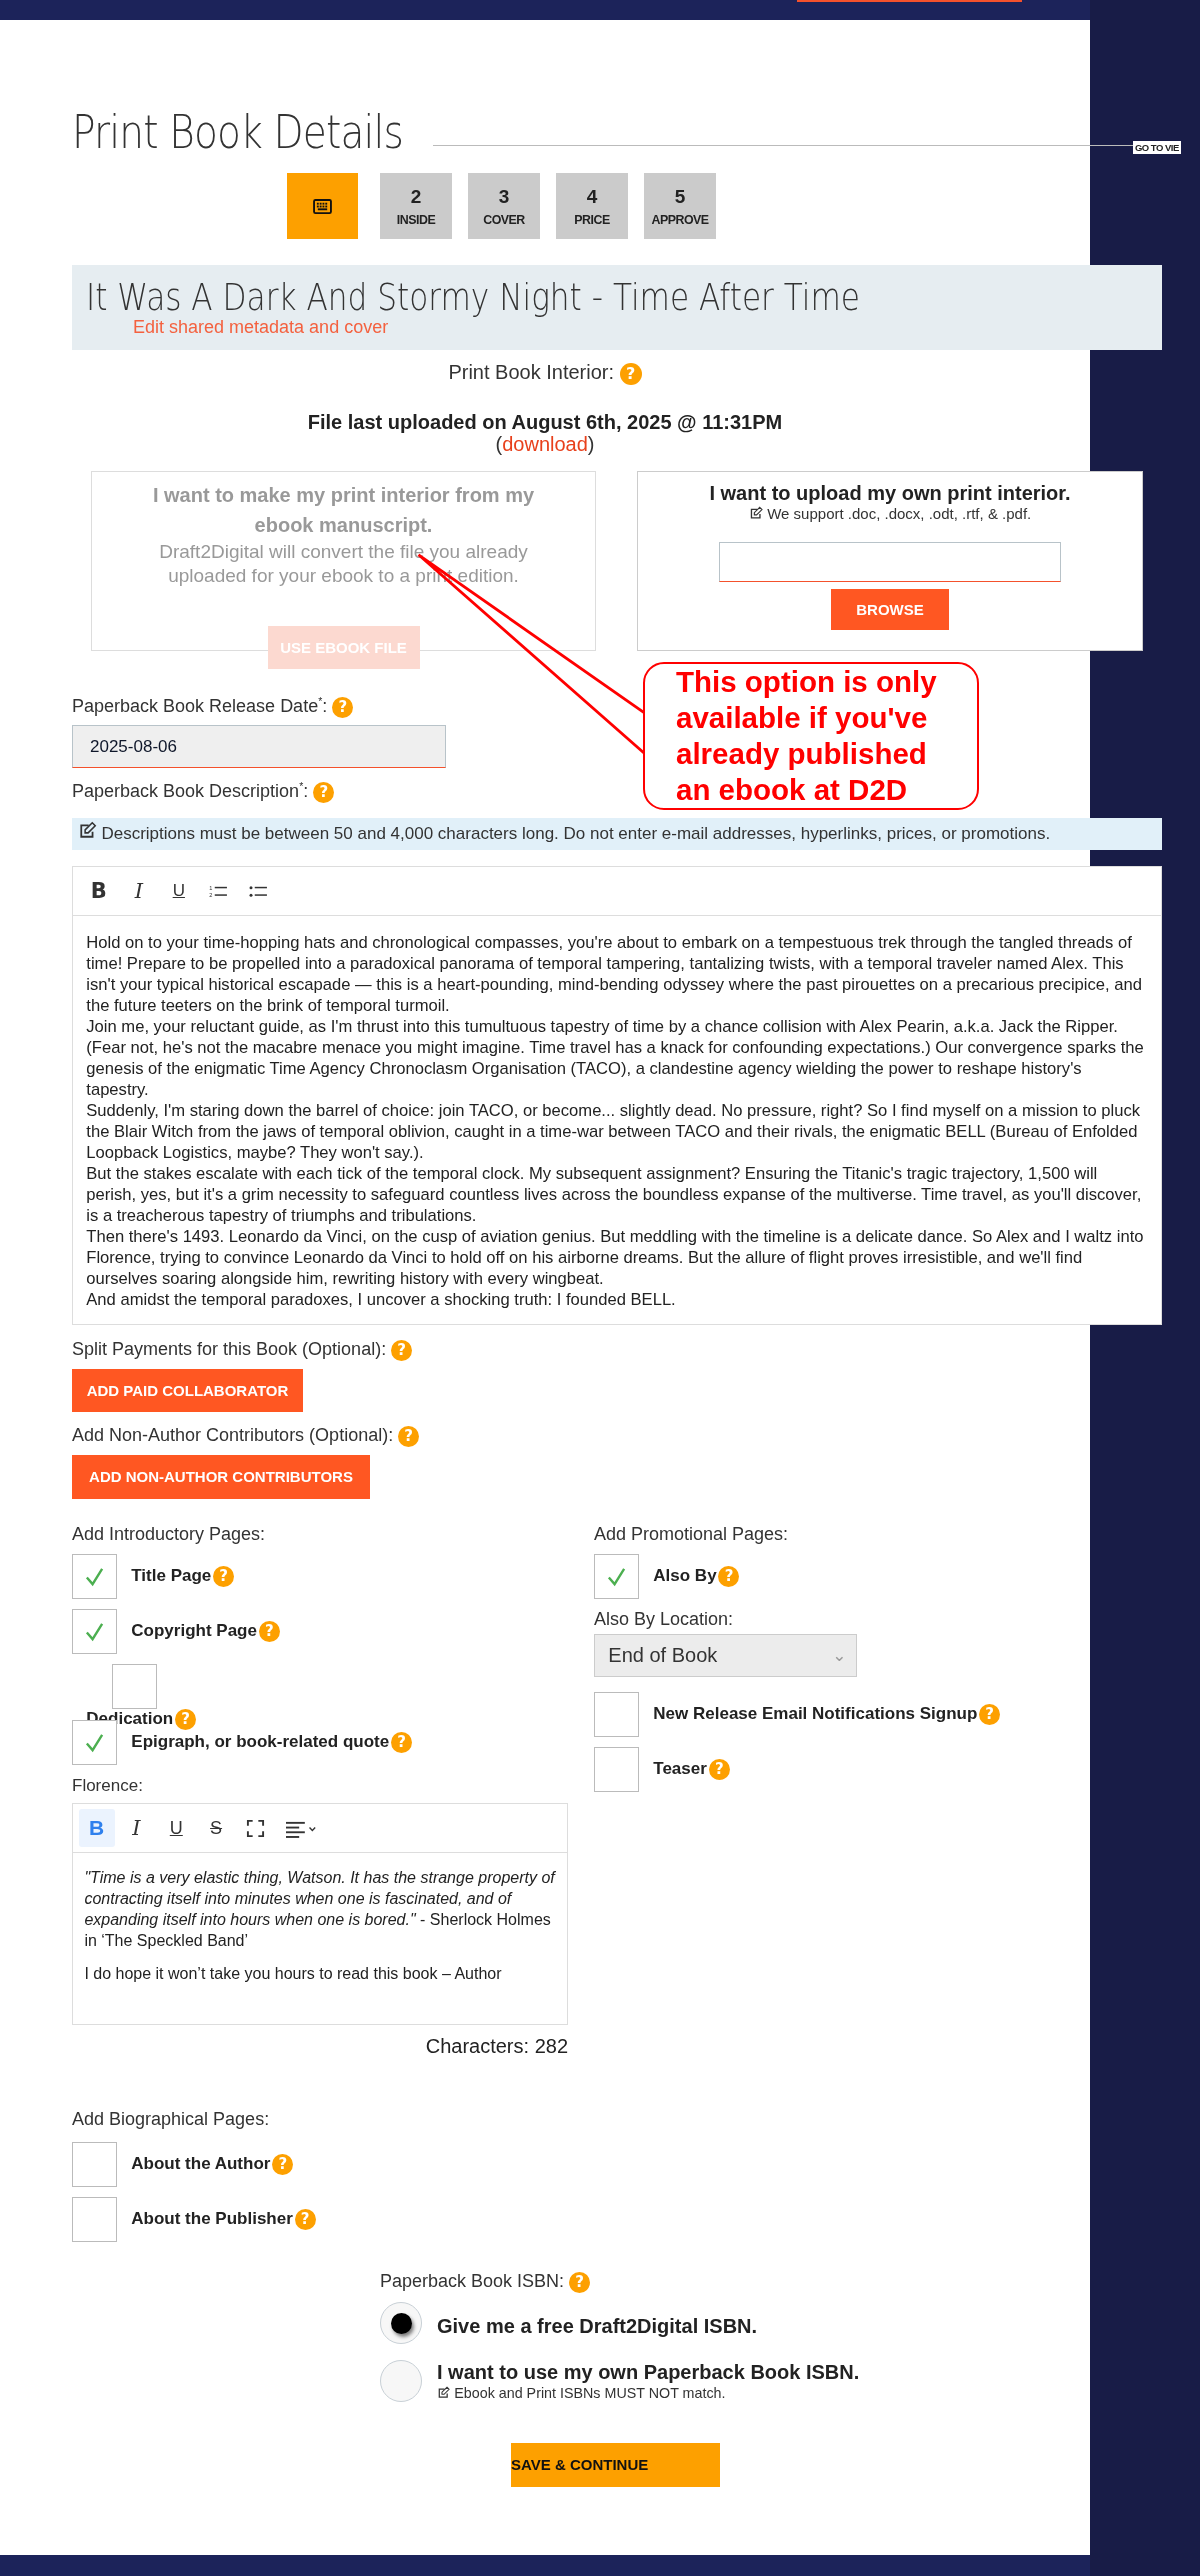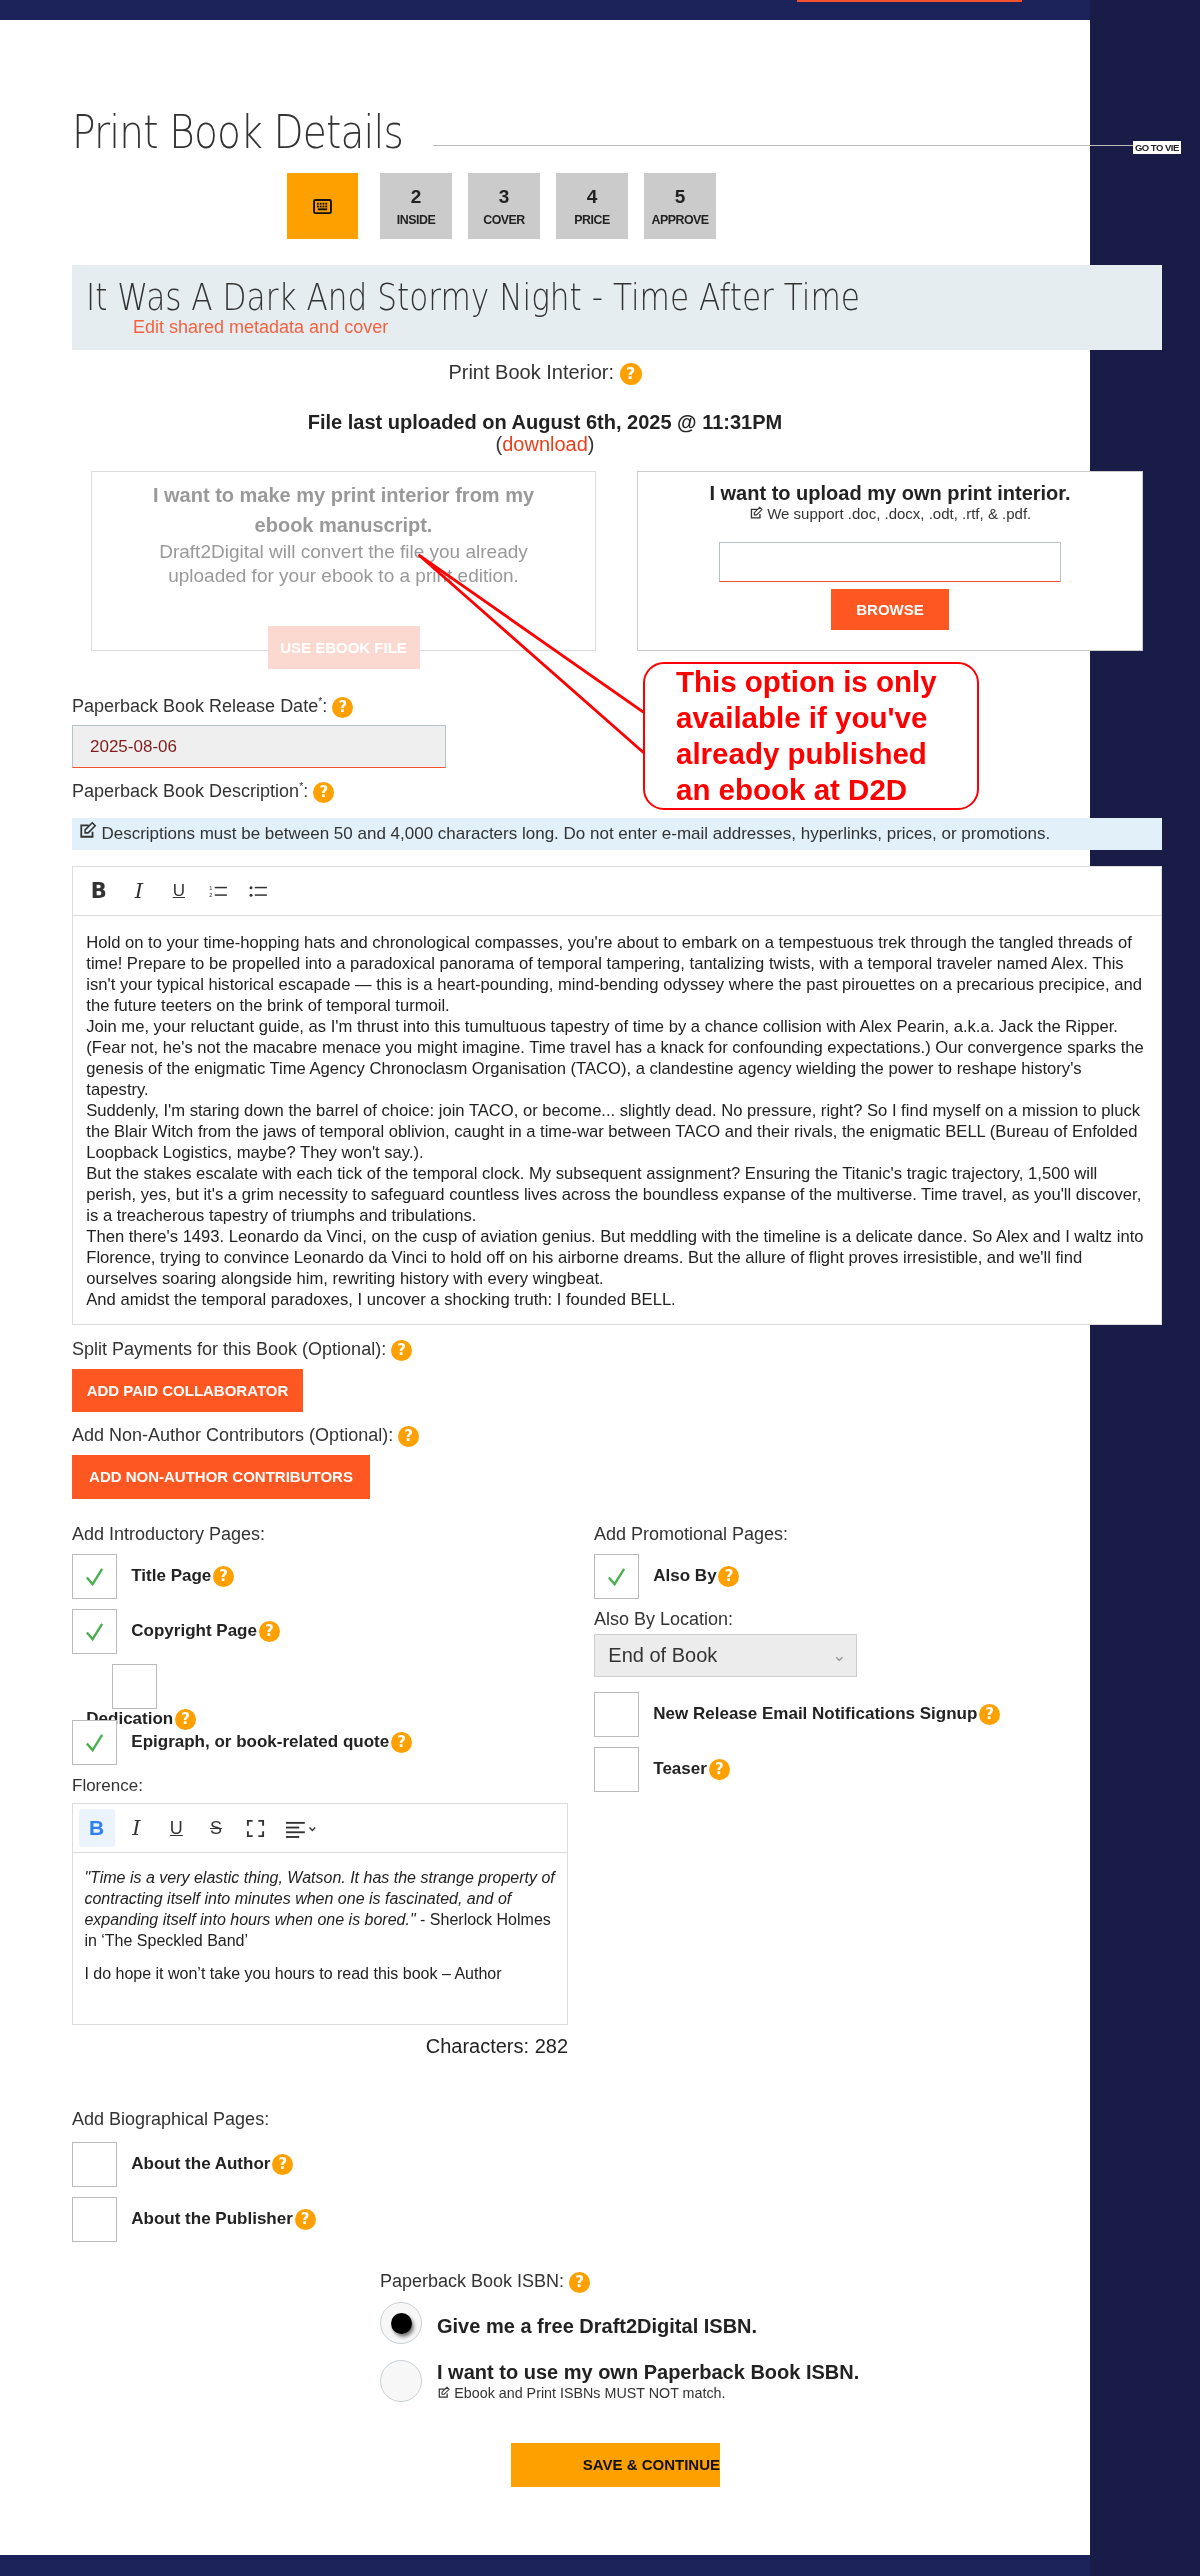--- a/index.html
+++ b/index.html
@@ -48,21 +48,21 @@
   .box-right { left: 637px; top: 471px; width: 506px; height: 180px; border-color: #ccc; }
   .box-right .h { font-size: 20px; font-weight: bold; line-height: 24px; margin-top: 8.6px; color: #222; }
   .box-right .sub { font-size: 15px; color: #333; }
   .file-input { display: block; margin: 19px auto 0; width: 342px; height: 40px; border: 1px solid #b8c3c9; border-bottom: 1.9px solid #f4512c; background: #fff; }
   .browse { display: inline-block; margin-top: 6.7px; width: 118px; height: 41px; line-height: 41px; background: #ff5722; color: #fff; font-weight: bold; font-size: 15px; }
 
   .callout { position: absolute; left: 643px; top: 662px; width: 336px; height: 148px; border: 2.9px solid #f00; border-radius: 21px; background: #fff; color: #f00; font-weight: bold; font-size: 29.5px; line-height: 36px; padding: 0 0 0 31px; }
   .callout-arrow { position: absolute; left: 0; top: 0; pointer-events: none; }
 
   .field-label { position: absolute; left: 72px; font-size: 18px; color: #333; }
-  .date-input { position: absolute; left: 72px; top: 725px; width: 374px; height: 43px; background: #efefef; border: 1px solid #b8c3c9; border-bottom: 1.9px solid #f4512c; font-size: 17px; padding-left: 17px; line-height: 41px; color: #7f1d1d; }
+  .date-input { position: absolute; left: 72px; top: 725px; width: 374px; height: 43px; background: #efefef; border: 1px solid #b8c3c9; border-bottom: 1.9px solid #f4512c; font-size: 17px; padding-left: 17px; line-height: 41px; color: #0f172a; }
 
   .desc-note { position: absolute; left: 72px; top: 818px; width: 1090px; height: 32px; background: #e1f0f9; font-size: 17px; color: #333; line-height: 32px; padding-left: 5.7px; }
   .edit-icon { display: inline-block; vertical-align: middle; }
 
   .editor { position: absolute; left: 72px; top: 866px; width: 1090px; height: 459px; border: 1px solid #ddd; background: #fff; }
   .editor .toolbar { height: 49px; border-bottom: 1px solid #ddd; display: flex; align-items: center; padding-left: 14.3px; gap: 17px; font-size: 21px; color: #333; }
   .tb-btn { display: inline-flex; align-items: center; justify-content: center; height: 28.5px; min-width: 23px; cursor: pointer; }
   .editor .body { padding: 16px 13.3px 0 13.3px; font-size: 16.6px; line-height: 21px; color: #222; }
   .editor .body p { margin: 0; }
 
@@ -90,21 +90,21 @@
   .char-count { position: absolute; left: 72px; width: 496px; top: 2035px; text-align: right; font-size: 20px; color: #222; }
 
   .isbn-label { position: absolute; left: 380px; top: 2271px; font-size: 18px; color: #333; }
   .radio-row { position: absolute; left: 380px; display: flex; align-items: center; }
   .radio { width: 42px; height: 42px; border-radius: 50%; border: 1px solid #c8d0d6; background: #f7f7f7; display: flex; align-items: center; justify-content: center; cursor: pointer; flex-shrink: 0; }
   .radio .dot { width: 21px; height: 21px; border-radius: 50%; background: #000; box-shadow: 1.9px 2.9px 3.8px rgba(0,0,0,0.5); }
   .radio-text { margin-left: 15px; }
   .radio-text .t { font-weight: bold; font-size: 20px; color: #222; line-height: 25px; }
   .radio-text .s { font-size: 14.3px; color: #333; }
 
-  .save-btn { position: absolute; left: 511px; top: 2443px; width: 209px; height: 44px; background: #fda000; color: #111; font-weight: bold; font-size: 15px; line-height: 44px; text-align: right; }
+  .save-btn { position: absolute; left: 511px; top: 2443px; width: 209px; height: 44px; background: #fda000; color: #111; font-weight: bold; font-size: 15px; line-height: 44px; text-align: left; }
 </style>
 </head>
 <body>
 
 <div class="topbar">
   <div class="accent"></div>
 </div>
 
 <div class="content"></div>
 

